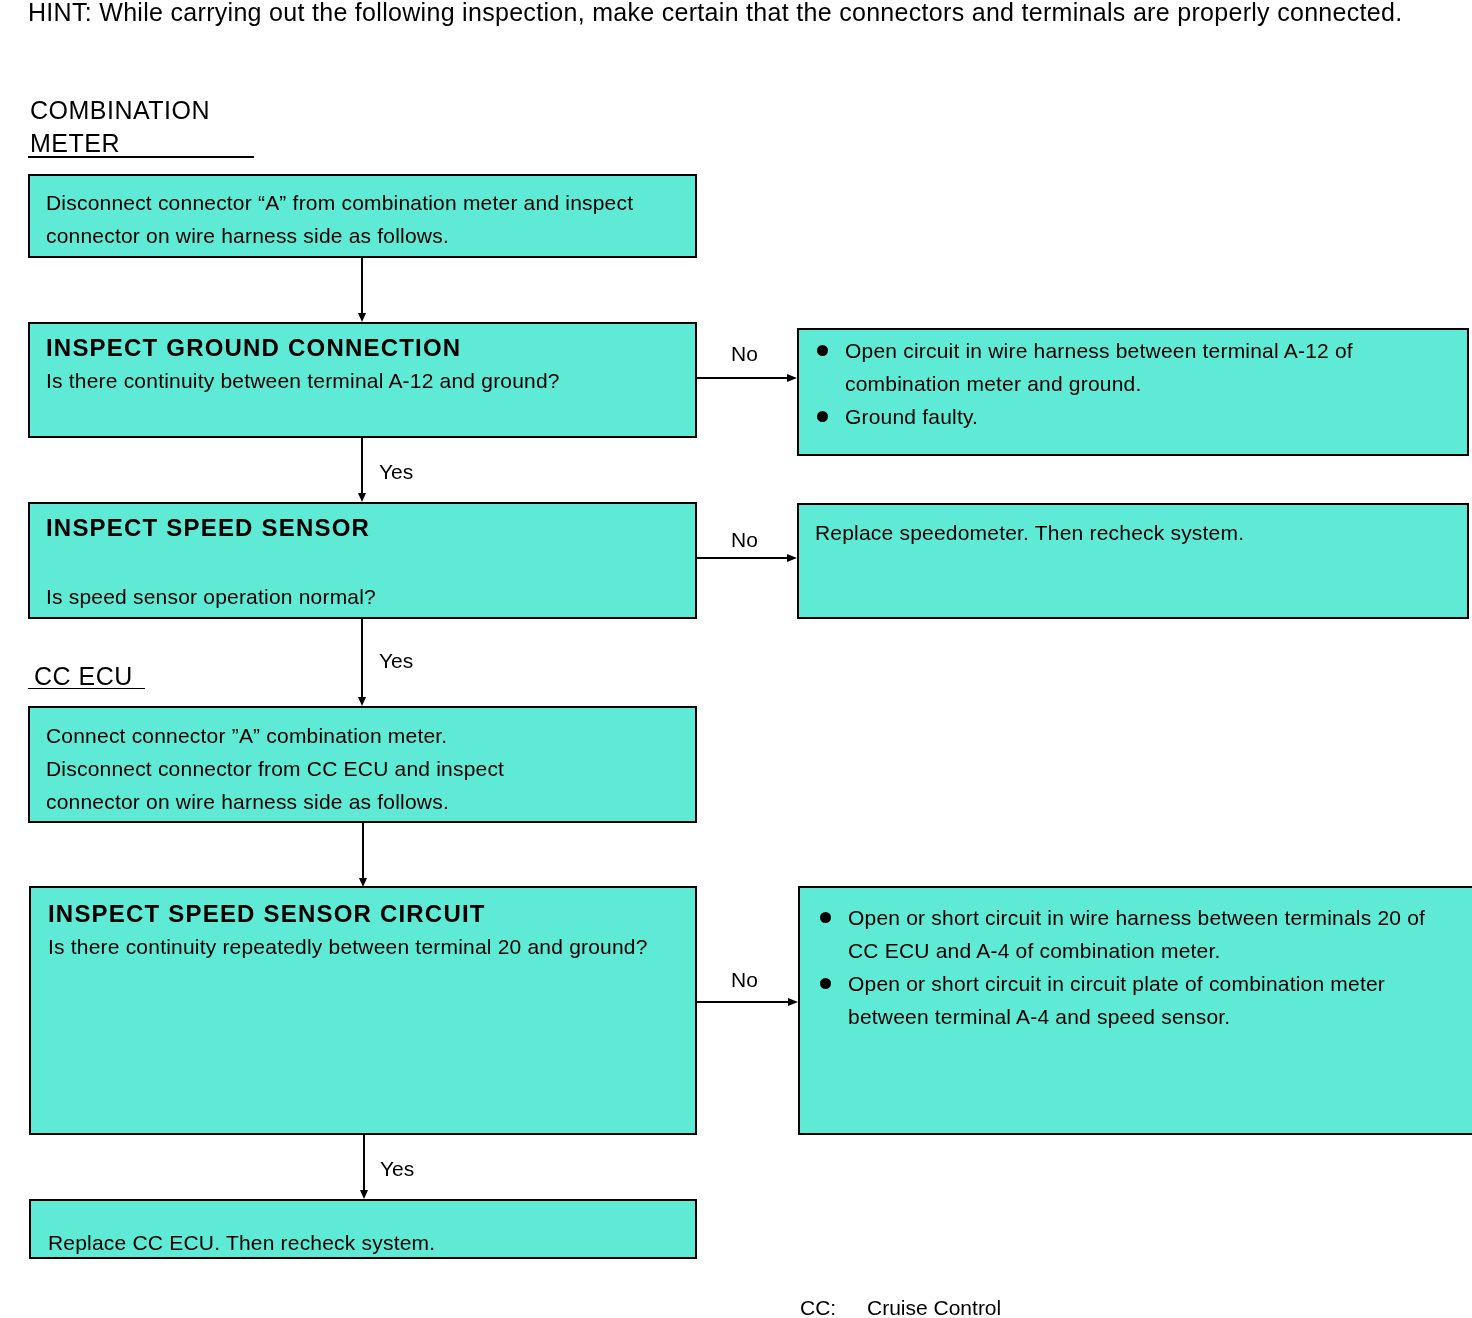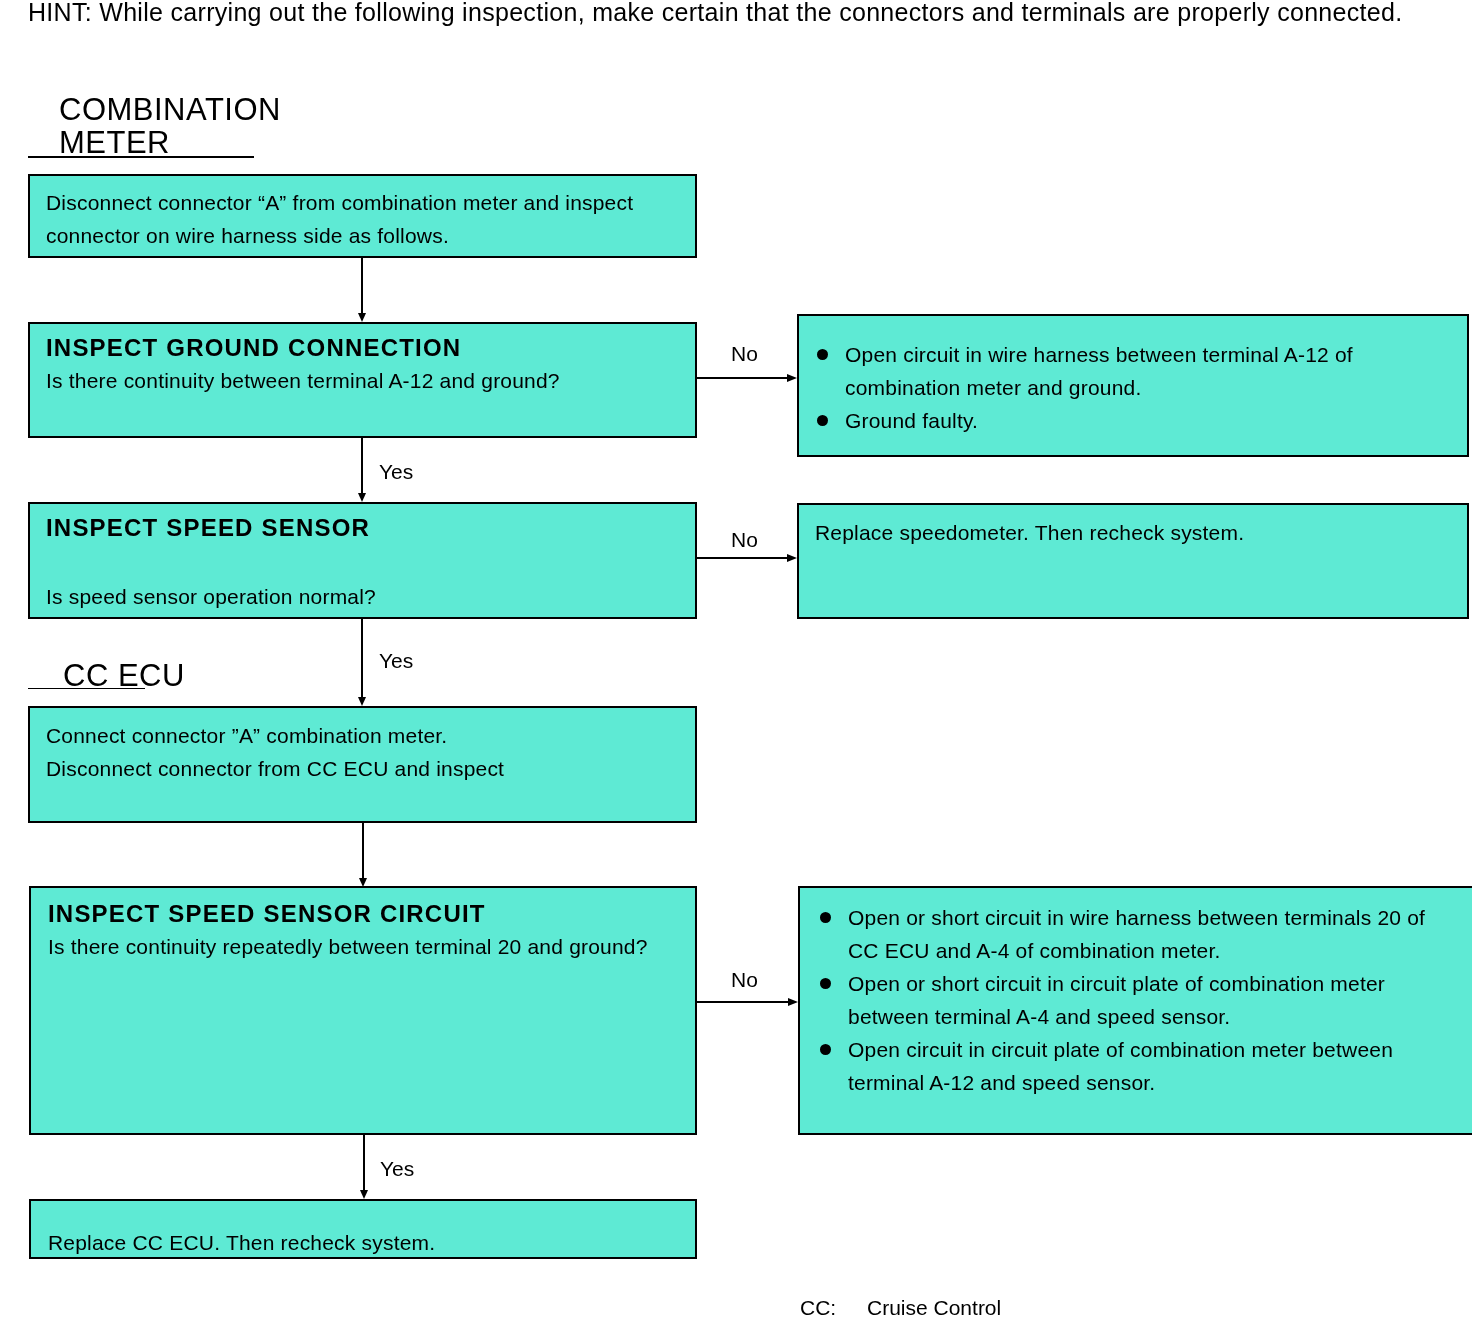--- a/index.html
+++ b/index.html
@@ -1,20 +1,20 @@
 <!DOCTYPE html>
 <html><head>
 <meta charset="utf-8">
 <style>
   html, body { margin:0; padding:0; background:#ffffff; }
   body { width:1472px; height:1318px; position:relative; overflow:hidden;
          font-family:"Liberation Sans", sans-serif; color:#000; }
   .abs { position:absolute; }
   .hint { left:28px; top:-4px; width:1430px; font-size:25px; line-height:33px; letter-spacing:0.3px; }
-  .section-label { font-size:31px; line-height:32px; letter-spacing:0.5px;margin-left:29px; }
+  .section-label { font-size:25px; line-height:32px; letter-spacing:0.5px; }
   .underline-rule { position:absolute; height:2px; background:#000; }
   .box { position:absolute; border:2px solid #000; box-sizing:border-box; background:#5eead4; }
   .box .txt { font-size:21px; line-height:33px; letter-spacing:0.2px; }
   .box .title { font-size:24px; font-weight:bold; letter-spacing:1.2px; line-height:32px; }
   .box ul { list-style:none; margin:0; padding:0; }
   .box li { position:relative; padding-left:32px; font-size:21px; line-height:33px; letter-spacing:0.2px; }
   .box li::before { content:""; position:absolute; left:4px; top:11px; width:11px; height:11px; border-radius:50%; background:#000; }
   .vline { position:absolute; width:2px; background:#000; }
   .hline { position:absolute; height:2px; background:#000; }
   .arrow-down { position:absolute; width:0; height:0; border-left:4px solid transparent; border-right:4px solid transparent; border-top:9px solid #000; }
@@ -40,21 +40,21 @@
 
 <div class="box" style="left:28px; top:322px; width:669px; height:116px; padding:8px 16px;">
   <div class="title">INSPECT GROUND CONNECTION</div>
   <div class="txt">Is there continuity between terminal A-12 and ground?</div>
 </div>
 
 <div class="lbl" style="left:731px; top:342px;">No</div>
 <div class="hline" style="left:697px; top:377px; width:92px;"></div>
 <div class="arrow-right" style="left:787px; top:374px;"></div>
 
-<div class="box" style="left:797px; top:314px; width:672px; height:143px; padding:22px 14px;">
+<div class="box" style="left:797px; top:328px; width:672px; height:128px; padding:4px 14px;">
   <ul>
     <li>Open circuit in wire harness between terminal A-12 of combination meter and ground.</li>
     <li>Ground faulty.</li>
   </ul>
 </div>
 
 <div class="vline" style="left:361px; top:438px; height:56px;"></div>
 <div class="arrow-down" style="left:358px; top:493px;"></div>
 <div class="lbl" style="left:379px; top:460px;">Yes</div>
 
@@ -74,39 +74,39 @@
 <div class="abs section-label" style="left:34px; top:660px;">CC ECU</div>
 <div class="underline-rule" style="left:28px; top:688px; width:117px; height:1px;"></div>
 
 <div class="vline" style="left:361px; top:619px; height:79px;"></div>
 <div class="arrow-down" style="left:358px; top:697px;"></div>
 <div class="lbl" style="left:379px; top:649px;">Yes</div>
 
 <div class="box" style="left:28px; top:706px; width:669px; height:117px; padding:11px 16px;">
   <div class="txt">Connect connector ”A” combination meter.</div>
   <div class="txt">Disconnect connector from CC ECU and inspect</div>
+  <div class="txt">connector on wire harness side as follows.</div>
 </div>
 
 <div class="vline" style="left:362px; top:823px; height:56px;"></div>
 <div class="arrow-down" style="left:359px; top:878px;"></div>
 
 <div class="box" style="left:29px; top:886px; width:668px; height:249px; padding:10px 17px;">
   <div class="title">INSPECT SPEED SENSOR CIRCUIT</div>
   <div class="txt" style="width:630px;">Is there continuity repeatedly between terminal 20 and ground?</div>
 </div>
 
 <div class="lbl" style="left:731px; top:968px;">No</div>
 <div class="hline" style="left:697px; top:1001px; width:92px;"></div>
 <div class="arrow-right" style="left:788px; top:998px;"></div>
 
 <div class="box" style="left:798px; top:886px; width:736px; height:249px; padding:13px 16px;">
   <ul style="width:620px;">
     <li>Open or short circuit in wire harness between terminals 20 of CC ECU and A-4 of combination meter.</li>
     <li>Open or short circuit in circuit plate of combination meter between terminal A-4 and speed sensor.</li>
-    <li>Open circuit in circuit plate of combination meter between terminal A-12 and speed sensor.</li>
   </ul>
 </div>
 
 <div class="vline" style="left:363px; top:1135px; height:57px;"></div>
 <div class="arrow-down" style="left:360px; top:1190px;"></div>
 <div class="lbl" style="left:380px; top:1157px;">Yes</div>
 
 <div class="box" style="left:29px; top:1199px; width:668px; height:51px; padding:28px 17px;">
   <div class="txt" style="line-height:28px;">Replace CC ECU. Then recheck system.</div>
 </div>

